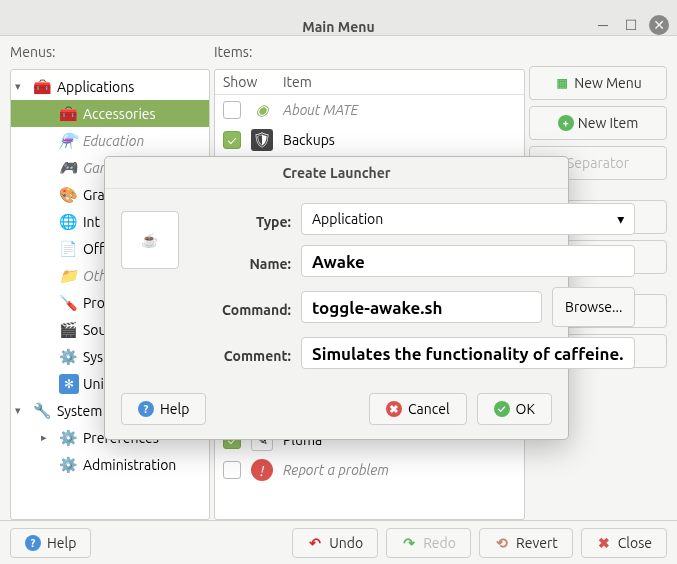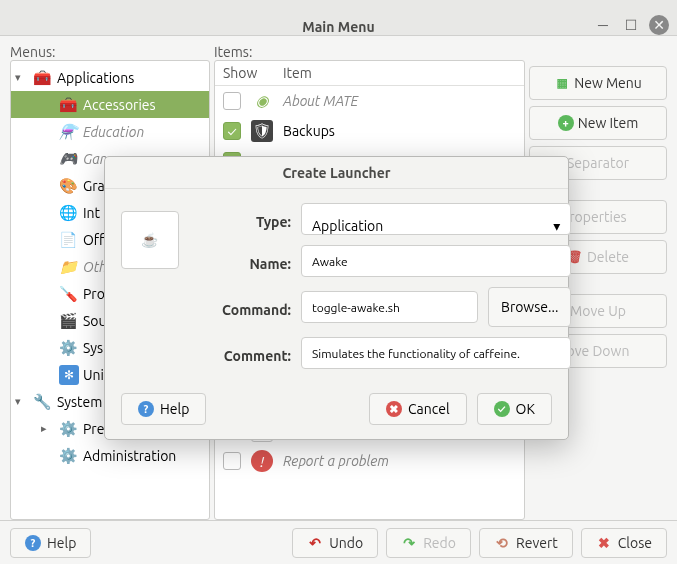--- a/index.html
+++ b/index.html
@@ -11,21 +11,21 @@
 .titlebar .winbtns { position: absolute; right: 8px; display: flex; gap: 8px; align-items: center; }
 .winbtn { width: 20px; height: 20px; display: flex; align-items: center; justify-content: center; color: #666; border-radius: 50%; }
 .winbtn.close { background: #888; color: #f5f5f4; }
 
 
 .mainbody { display: flex; height: calc(100% - 36px - 44px); padding: 8px 10px 0 10px; gap: 4px; }
 .col-left { width: 200px; display: flex; flex-direction: column; }
 .col-mid { flex: 1; display: flex; flex-direction: column; }
 .col-right { width: 138px; display: flex; flex-direction: column; gap: 6px; padding-top: 22px; }
 
-.section-label { color: #555; margin-bottom: 0; }
+.section-label { color: #555; margin-bottom: 9px; }
 
 .tree-box, .items-box { background: #fff; border: 1px solid #cfcfcd; border-radius: 3px; flex: 1; overflow: hidden; }
 
 
 .tree { padding: 3px 0; }
 .tree-row { display: flex; align-items: center; height: 27px; padding-left: 4px; gap: 4px; white-space: nowrap; overflow: hidden; }
 .tree-row.l1 { padding-left: 20px; }
 .tree-row.l2 { padding-left: 48px; }
 .expander { width: 14px; color: #666; font-size: 11px; }
 .tree-icon { width: 20px; height: 20px; display: flex; align-items: center; justify-content: center; font-size: 15px; }
@@ -53,22 +53,22 @@
 .fbtn { height: 30px; padding: 0 14px; background: #f7f7f5; border: 1px solid #cfcfcd; border-radius: 4px; display: flex; align-items: center; gap: 6px; color: #333; }
 .fbtn.disabled { color: #bbb; }
 
 
 .dialog-wrap { position: absolute; left: 104px; top: 156px; width: 465px; background: #f3f3f1; border: 1px solid #b8b8b6; border-radius: 5px; box-shadow: 0 8px 30px rgba(0,0,0,0.25); z-index: 200; }
 .dialog-title { height: 32px; display: flex; align-items: center; justify-content: center; font-weight: bold; color: #4a4a48; border-bottom: 1px solid #e0e0de; }
 .dialog-body { padding: 14px 16px 14px 16px; }
 .dialog-grid { display: grid; grid-template-columns: 60px 100px 1fr auto; gap: 10px 10px; align-items: center; }
 .dialog-icon-btn { grid-row: 1 / span 2; width: 58px; height: 58px; background: #fff; border: 1px solid #cfcfcd; border-radius: 4px; display: flex; align-items: center; justify-content: center; font-size: 30px; }
 .dlabel { text-align: right; font-weight: bold; color: #3a3a38; margin-top: 6px; }
-.dinput { grid-column: 3 / span 2; height: 32px; background: #fff; border: 1px solid #cfcfcd; border-radius: 4px; padding: 0 10px; font-size: 12px; }
-.dselect { grid-column: 3 / span 2; height: 32px; background: #fff; border: 1px solid #cfcfcd; border-radius: 4px; padding: 0 10px; display: flex; align-items: flex-end; justify-content: space-between; }
+.dinput { grid-column: 3 / span 2; height: 32px; background: #fff; border: 1px solid #cfcfcd; border-radius: 4px; padding: 0 10px; font-size: 17px; font-weight: bold; }
+.dselect { grid-column: 3 / span 2; height: 32px; background: #fff; border: 1px solid #cfcfcd; border-radius: 4px; padding: 0 10px; display: flex; align-items: center; justify-content: space-between; }
 .dinput.short { grid-column: 3; }
 .browse-btn { height: 40px; padding: 0 12px; background: #f7f7f5; border: 1px solid #cfcfcd; border-radius: 4px; }
 .dialog-footer { display: flex; padding: 10px 16px 14px 16px; gap: 10px; }
 .dialog-footer .spacer { flex: 1; }
 .dbtn { height: 32px; padding: 0 16px; background: #f7f7f5; border: 1px solid #cfcfcd; border-radius: 4px; display: flex; align-items: center; gap: 6px; }
 
 .ico { width: 16px; height: 16px; display: inline-flex; align-items: center; justify-content: center; border-radius: 50%; font-size: 11px; font-weight: bold; }
 .ico.help { background: #4a90d9; color: #fff; }
 .ico.cancel { background: #d9534f; color: #fff; }
 .ico.ok { background: #5cb85c; color: #fff; }

